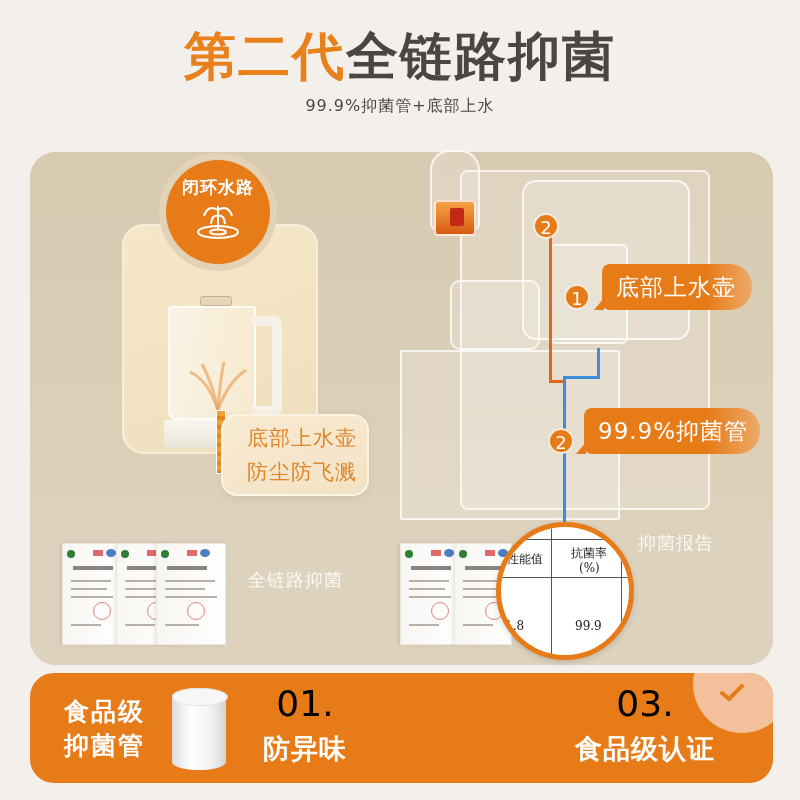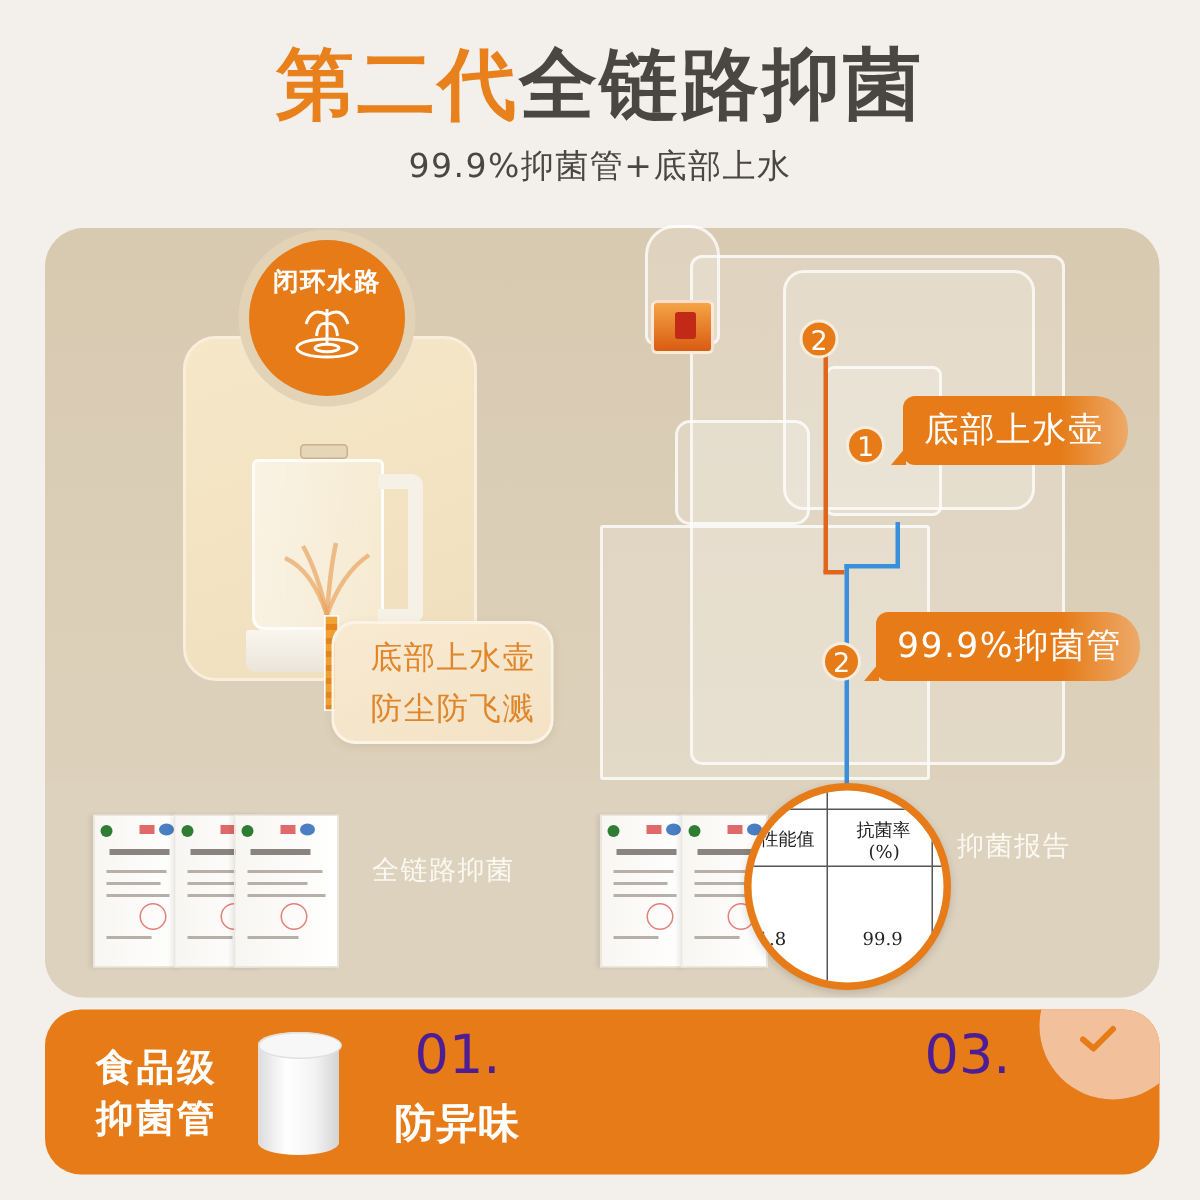--- a/index.html
+++ b/index.html
@@ -10,21 +10,21 @@
     position: relative;
   }
   .title {
     position: absolute; left: 0; top: 22px; width: 800px;
     text-align: center; font-size: 52px; font-weight: bold; letter-spacing: 2px;
     color: #4a4644;
   }
   .title .accent { color: #e8801c; }
   .subtitle {
     position: absolute; left: 0; top: 96px; width: 800px;
-    text-align: center; font-size: 22px; color: #4a4644; letter-spacing: 1px;
+    text-align: center; font-size: 16px; color: #4a4644; letter-spacing: 1px;
   }
   .panel {
     position: absolute; left: 30px; top: 152px; width: 743px; height: 513px;
     background: #dccfb8; border-radius: 26px; overflow: hidden;
   }
   .panel-top {
     position: absolute; left: 0; top: 0; width: 100%; height: 368px;
     background: linear-gradient(180deg, #d8cab1 0%, #ddd1bb 100%);
   }
   .panel-bottom {
@@ -179,21 +179,21 @@
     background: linear-gradient(90deg, #dcdcdc 0%, #ffffff 35%, #f3f3f3 70%, #d4d4d4 100%);
     border-radius: 27px / 8px;
   }
   .cylinder::before {
     content: ""; position: absolute; left: 0; top: 0; width: 54px; height: 16px;
     background: #f7f7f7; border-radius: 50%; border: 1px solid #e0e0e0;
   }
   .feat {
     position: absolute; top: 10px; text-align: center; width: 170px;
   }
-  .feat-num { color: #4c1d95; font-size: 36px; line-height: 42px; }
+  .feat-num { color: #000000; font-size: 36px; line-height: 42px; }
   .feat-label { color: #fff; font-size: 27px; font-weight: bold; margin-top: 6px; letter-spacing: 1px; }
   .check-circle {
     position: absolute; right: -18px; top: -38px; width: 98px; height: 98px;
     border-radius: 50%; background: #f2c19b;
   }
   .check-circle svg { position: absolute; left: 26px; top: 48px; }
 </style>
 </head>
 <body>
 
@@ -328,33 +328,34 @@
   <div class="mag-hline2"></div>
   <div class="mag-vline"></div>
   <div class="mag-vline2"></div>
   <div class="mag-hline"></div>
   <div class="mag-text" style="left:-6px; top:24px;">菌性能值</div>
   <div class="mag-text" style="left:70px; top:18px;">抗菌率</div>
   <div class="mag-text" style="left:78px; top:34px;">(%)</div>
   <div class="mag-text" style="left:4px; top:92px;">1.8</div>
   <div class="mag-text" style="left:74px; top:92px;">99.9</div>
 </div>
-<div class="report-label" style="left:638px; top:552px;text-align:right;">抑菌报告</div>
+<div class="report-label" style="left:638px; top:531px;text-align:right;">抑菌报告</div>
 
 <div class="bar">
   <div class="bar-title" style="top:22px;">食品级</div>
   <div class="bar-title" style="top:56px;">抑菌管</div>
   <div class="cylinder"></div>
 
   <div class="feat" style="left:190px;">
     <div class="feat-num">01.</div>
     <div class="feat-label">防异味</div>
   </div>
   <div class="feat" style="left:530px;">
     <div class="feat-num">03.</div>
+    <div class="feat-label">食品级认证</div>
   </div>
 
   <div class="check-circle">
     <svg width="26" height="20" viewBox="0 0 26 20">
       <path d="M3 10 L10 16 L23 3" stroke="#e67b17" stroke-width="4" fill="none" stroke-linecap="round" stroke-linejoin="round"></path>
     </svg>
   </div>
 </div>
 
 </body></html>

